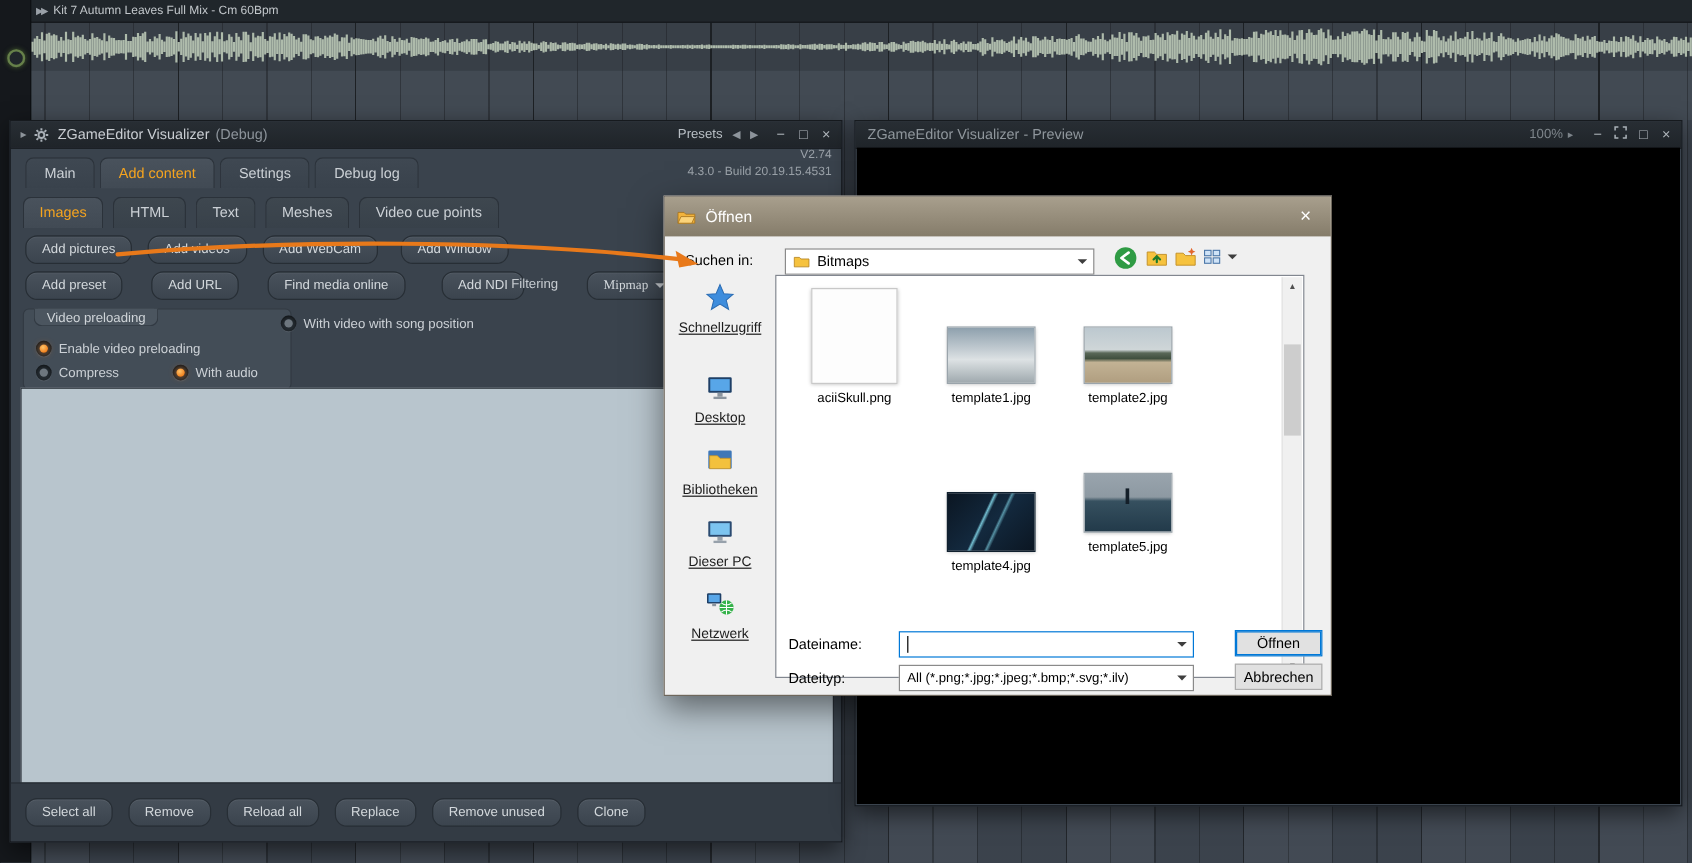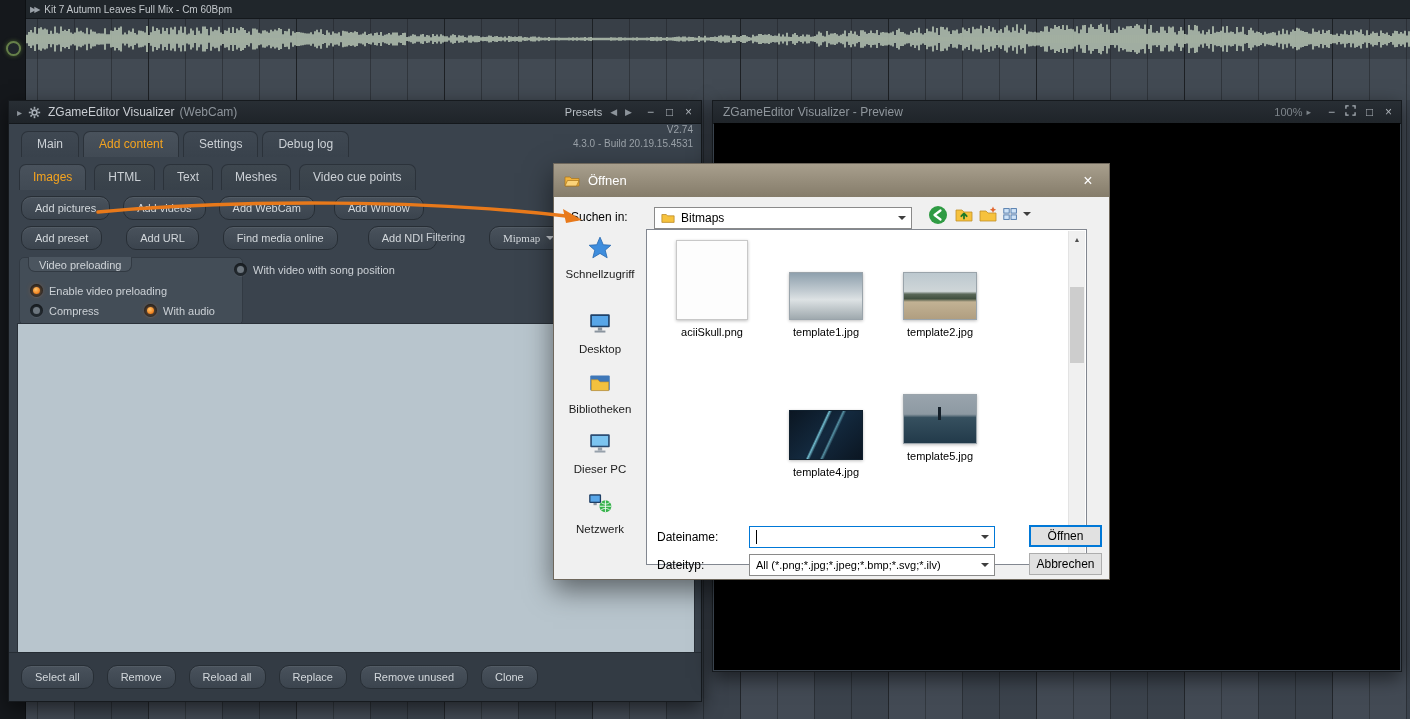--- a/index.html
+++ b/index.html
@@ -82,21 +82,21 @@
     display:flex;align-items:center;color:#fff;font-size:13px;}
   .dlg-titlebar .ico{display:flex;margin:0 8px 0 10px;}
   .dlg-close{margin-left:auto;margin-right:10px;font-size:16px;color:#fff;width:22px;text-align:center;}
   .lookin-label{position:absolute;left:17px;top:46px;font-size:12px;}
   .combo{position:absolute;background:#fff;border:1px solid #8a8a8a;height:22px;display:flex;align-items:center;
     padding:0 20px 0 6px;font-size:12px;color:#000;box-sizing:border-box;gap:6px;white-space:nowrap;overflow:hidden;}
   .combo .cbtn{position:absolute;right:1px;top:1px;bottom:1px;width:16px;display:flex;align-items:center;justify-content:center;background:#fff;}
   .tool-ico{position:absolute;top:41px;display:flex;align-items:center;}
   .dlg-sidebar{position:absolute;left:0;top:63px;width:92px;bottom:0;}
   .sb-item{position:absolute;left:0;width:92px;display:flex;flex-direction:column;align-items:center;gap:4px;}
-  .sb-label{font-size:11.5px;color:#1c1c1c;}
+  .sb-label{font-size:11.5px;color:#1c1c1c;text-decoration:underline;}
   .file-panel{position:absolute;left:92px;top:65px;width:441px;height:336px;background:#fff;border:1px solid #828790;box-sizing:border-box;}
   .fcell{position:absolute;width:106px;display:flex;flex-direction:column;align-items:center;}
   .fwrap{height:84px;display:flex;align-items:flex-end;justify-content:center;}
   .fwrap.r2{height:50px;}
   .flabel{font-size:11px;color:#000;margin-top:6px;white-space:nowrap;}
   .thumb{box-shadow:0 1px 3px rgba(0,0,0,0.25);}
   .t-acii{width:70px;height:78px;background:#fdfdfd;border:1px solid #c8c8c8;}
   .t-mist{width:72px;height:46px;border:1px solid #9aa4ab;background:linear-gradient(180deg,#8ea0ad 0%,#c3ccd2 40%,#dde2e4 58%,#9fa9ae 100%);}
   .t-beach{width:72px;height:46px;border:1px solid #9aa4ab;background:linear-gradient(180deg,#bcc8cf 0%,#cfd6d8 40%,#5a6858 46%,#41503f 56%,#c2b294 63%,#b09e80 100%);}
   .t-fog{width:72px;height:48px;border:1px solid #9aa4ab;background:linear-gradient(180deg,#d3dade 0%,#b9c3c9 55%,#9daab1 100%);position:relative;overflow:hidden;}
@@ -149,21 +149,21 @@
           <line x1="1" y1="8" x2="3.5" y2="8"></line>
             <line x1="8" y1="15" x2="8" y2="12.5"></line>
           <line x1="12.95" y1="12.95" x2="11.18" y2="11.18"></line>
             <line x1="3.05" y1="3.05" x2="4.82" y2="4.82"></line>
           <line x1="12.95" y1="3.05" x2="11.18" y2="4.82"></line>
             <line x1="3.05" y1="12.95" x2="4.82" y2="11.18"></line>
         </g>
       </svg>
     </span>
     <span class="t">ZGameEditor Visualizer</span>
-    <span class="ts">(WebCam)</span>
+    <span class="ts">(Debug)</span>
     <span class="presets">Presets</span>
     <span class="arr">◀</span>
     <span class="arr">▶</span>
     <span class="wctl" style="margin-left:10px;">−</span>
     <span class="wctl">□</span>
     <span class="wctl" style="margin-right:4px;">×</span>
   </div>
 
   <div class="ver">
     <div>V2.74</div>

